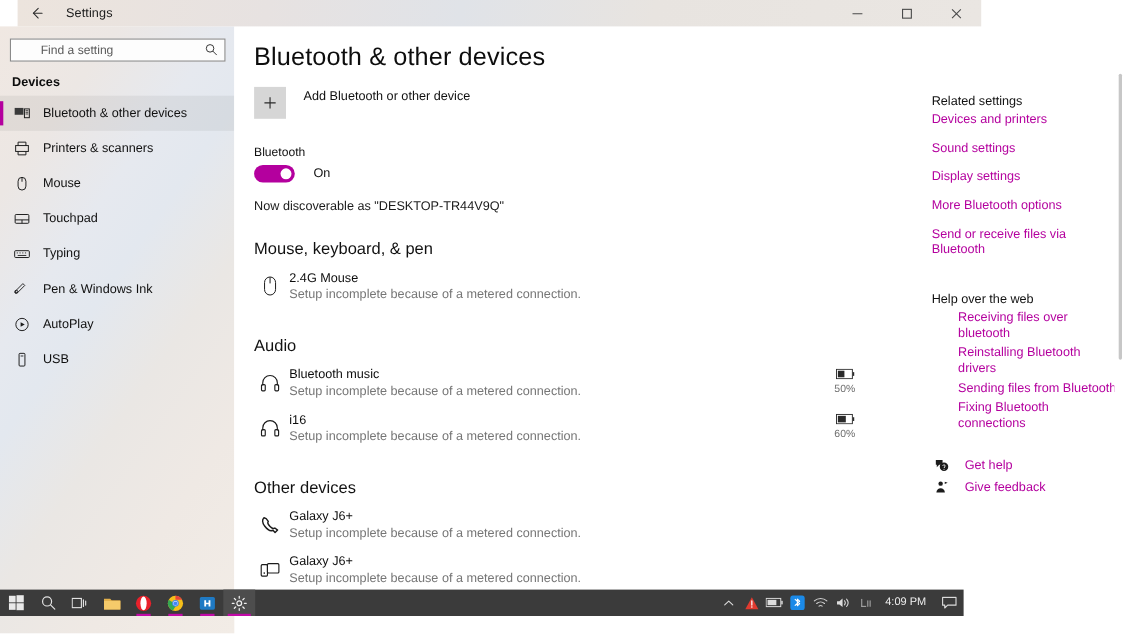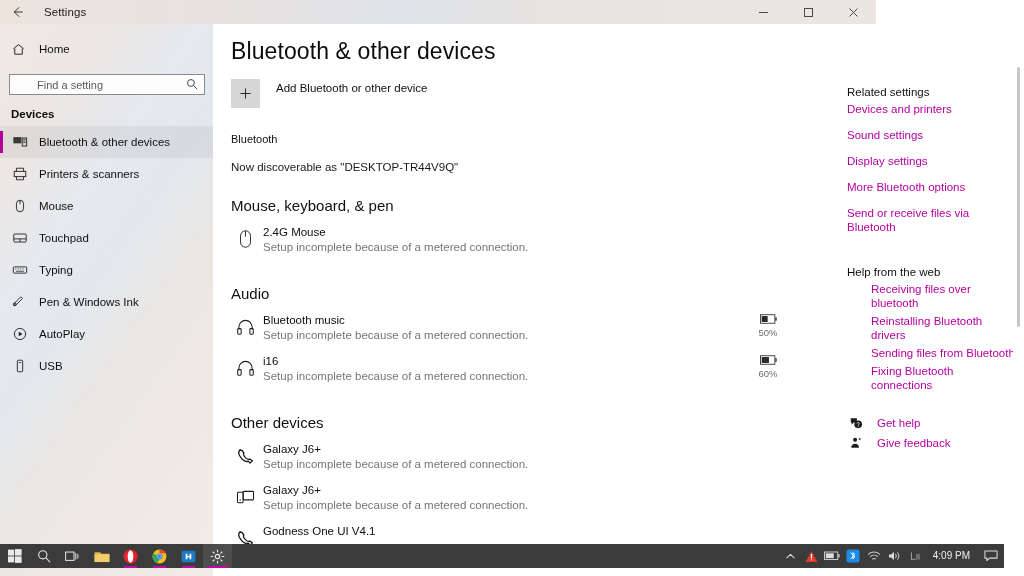--- a/index.html
+++ b/index.html
@@ -7,21 +7,21 @@
     width: 1024px; height: 576px;
     overflow: hidden;
     font-family: "Liberation Sans", sans-serif;
     background: #ffffff;
     -webkit-font-smoothing: antialiased;
   }
   .app { position: relative; width: 1024px; height: 576px; background:#fff; }
 
   
   .titlebar {
-    position: absolute; top:0; left:0; width:876px; height:24px;
+    position: absolute; top:0; left:16px; width:876px; height:24px;
     background: linear-gradient(100deg,#ece4dd 0%, #e7e2e1 26%, #e0e3e8 46%, #e8e4e0 66%, #eae6e2 100%);
     display:flex; align-items:center; z-index:20;
   }
   .tb-back {
     width:34px; height:24px; display:flex; align-items:center; justify-content:center;
     color:#333; font-size:13px; cursor:default;
   }
   .tb-title { font-size:11.5px; color:#1b1b1b; margin-left:10px; letter-spacing:.1px; }
   .tb-spacer{ flex:1; }
   .tb-btn {
@@ -149,21 +149,21 @@
   .vscroll {
     position:absolute; right:0; top:24px; width:11px; height:528px; background:#fff;
   }
   .vscroll .thumb {
     position:absolute; top:43px; left:4px; width:3px; height:260px;
     background:#c7c7c7; border-radius:2px;
   }
 
   
   .taskbar {
-    position:absolute; bottom:8px; left:0; width:1004px; height:24px;
+    position:absolute; bottom:16px; left:0; width:876px; height:24px;
     background:#3b3b3b; display:flex; align-items:center; z-index:30;
   }
   .tb-ico {
     width:29px; height:24px; display:flex; align-items:center; justify-content:center;
     position:relative; color:#e9e9e9;
   }
   .tb-ico.active::after {
     content:""; position:absolute; bottom:0; left:4px; right:4px; height:2px; background:#c209a8;
   }
   .tb-ico.run::after {
@@ -205,29 +205,20 @@
     </div>
     <div class="tb-btn close">
       <svg width="11" height="11" viewBox="0 0 11 11">
           <path d="M1.5 1.5 L9.5 9.5 M9.5 1.5 L1.5 9.5" stroke="#4a4a4a" stroke-width="1"></path>
         </svg>
     </div>
   </div>
 
   <div class="sidebar">
 
-    <div class="sb-home">
-      <span class="ico">
-        <svg width="15" height="15" viewBox="0 0 16 16" fill="none" stroke="#1e1e1e" stroke-width="1">
-          <path d="M2.5 7.3 L8 2.8 L13.5 7.3"></path>
-          <path d="M4 7 V13 H12 V7"></path>
-        </svg>
-      </span>
-      <span class="lbl">Home</span>
-    </div>
 
     <div class="search-wrap">
       <div class="searchbox">
         <input type="text" placeholder="Find a setting" style="">
         <span class="search-ico">
           <svg width="12" height="12" viewBox="0 0 14 14" fill="none" stroke="#2b2b2b" stroke-width="1">
             <circle cx="5.8" cy="5.8" r="4"></circle>
             <path d="M8.9 8.9 L12.6 12.6" stroke-linecap="round"></path>
           </svg>
         </span>
@@ -330,20 +321,26 @@
         <div class="plus-box">
           <svg width="13" height="13" viewBox="0 0 14 14">
               <path d="M7 1.5 V12.5 M1.5 7 H12.5" stroke="#2a2a2a" stroke-width="1.1"></path>
             </svg>
         </div>
         <div class="add-lbl">Add Bluetooth or other device</div>
       </div>
 
       <div style="margin-top:25px;">
         <div class="sec-lbl">Bluetooth</div>
+        <div class="toggle-row">
+          <div class="toggle">
+            <div class="knob"></div>
+          </div>
+          <div class="toggle-state">On</div>
+        </div>
         <div class="discover">Now discoverable as "DESKTOP-TR44V9Q"</div>
       </div>
 
       <div class="group-head">Mouse, keyboard, &amp; pen</div>
       <div class="dev-row">
         <div class="dev-ico">
           <svg width="17" height="20" viewBox="0 0 18 22" fill="none" stroke="#1c1c1c" stroke-width="1">
             <rect x="3.5" y="2" width="11" height="18" rx="5.5"></rect>
             <path d="M9 2.3 V8.4"></path>
           </svg>
@@ -444,21 +441,21 @@
     <div class="col-right">
       <div class="rp-head">Related settings</div>
       <a class="rp-link">Devices and printers</a>
       <a class="rp-link">Sound settings</a>
       <a class="rp-link">Display settings</a>
       <a class="rp-link">More Bluetooth options</a>
       <a class="rp-link">Send or receive files via Bluetooth</a>
 
       <div class="rp-gap"></div>
 
-      <div class="rp-head">Help from the web</div>
+      <div class="rp-head">Help over the web</div>
       <a class="rp-link tight">Receiving files over bluetooth</a>
       <a class="rp-link tight">Reinstalling Bluetooth drivers</a>
       <a class="rp-link tight">Sending files from Bluetooth</a>
       <a class="rp-link tight">Fixing Bluetooth connections</a>
 
       <div class="rp-gap"></div>
 
       <div class="rp-icon-link">
         <span class="ico">
           <svg width="14" height="14" viewBox="0 0 16 16" fill="none" stroke="#1c1c1c" stroke-width="1">

